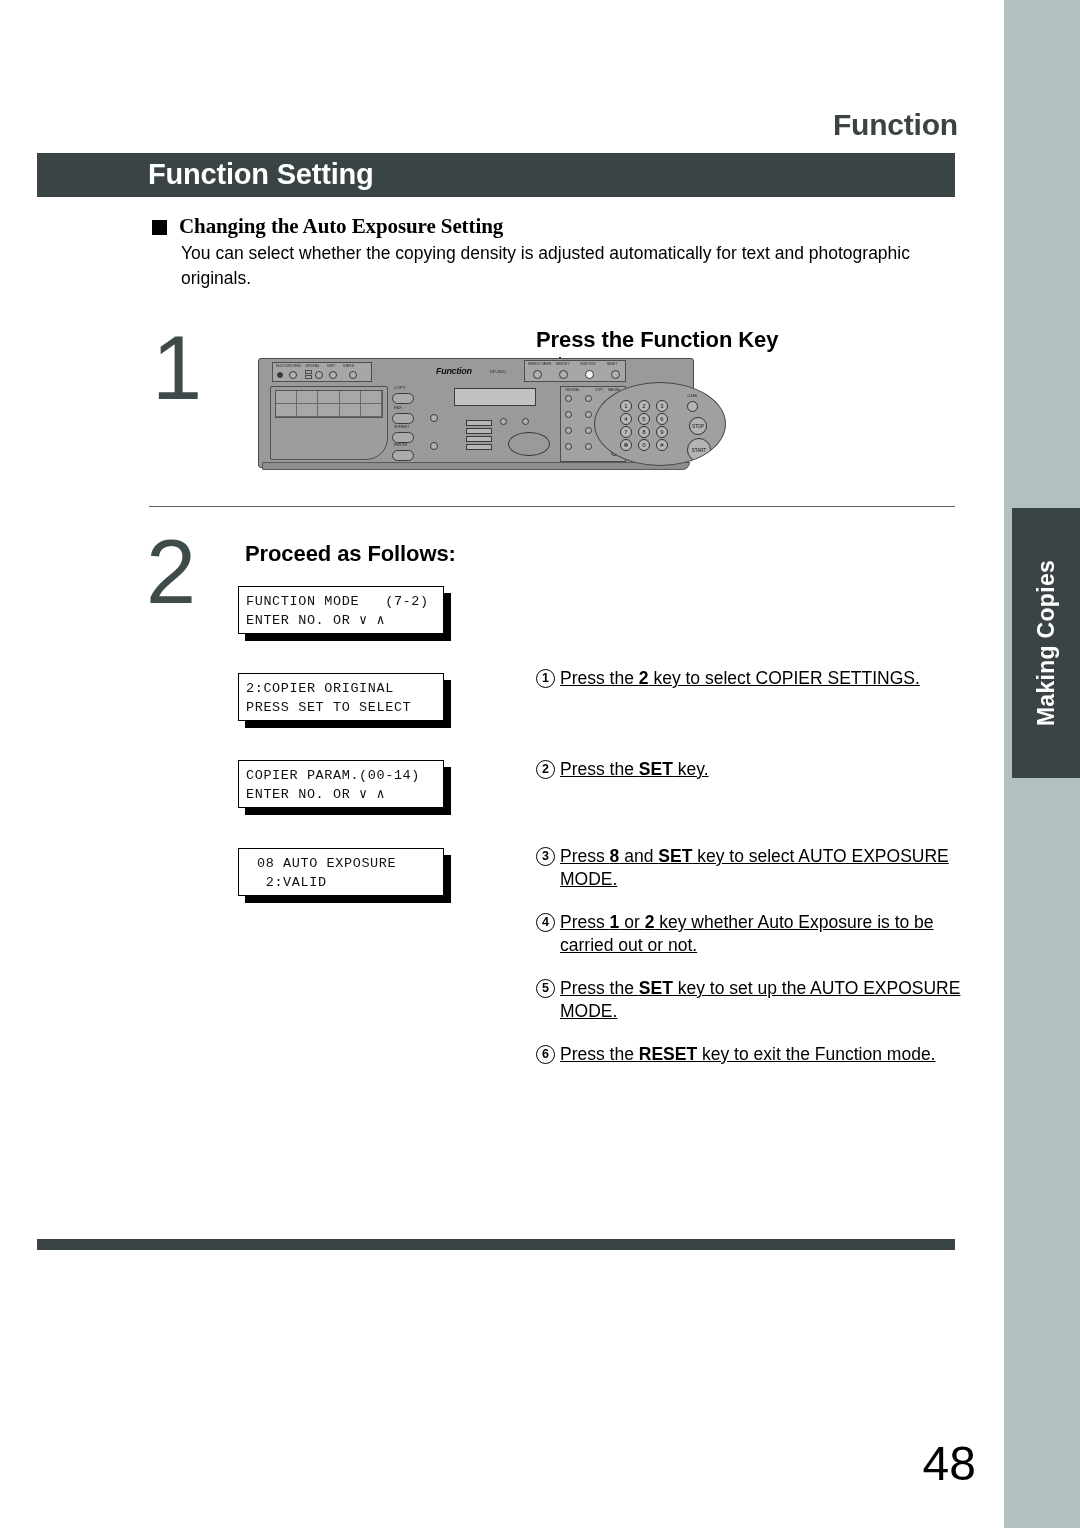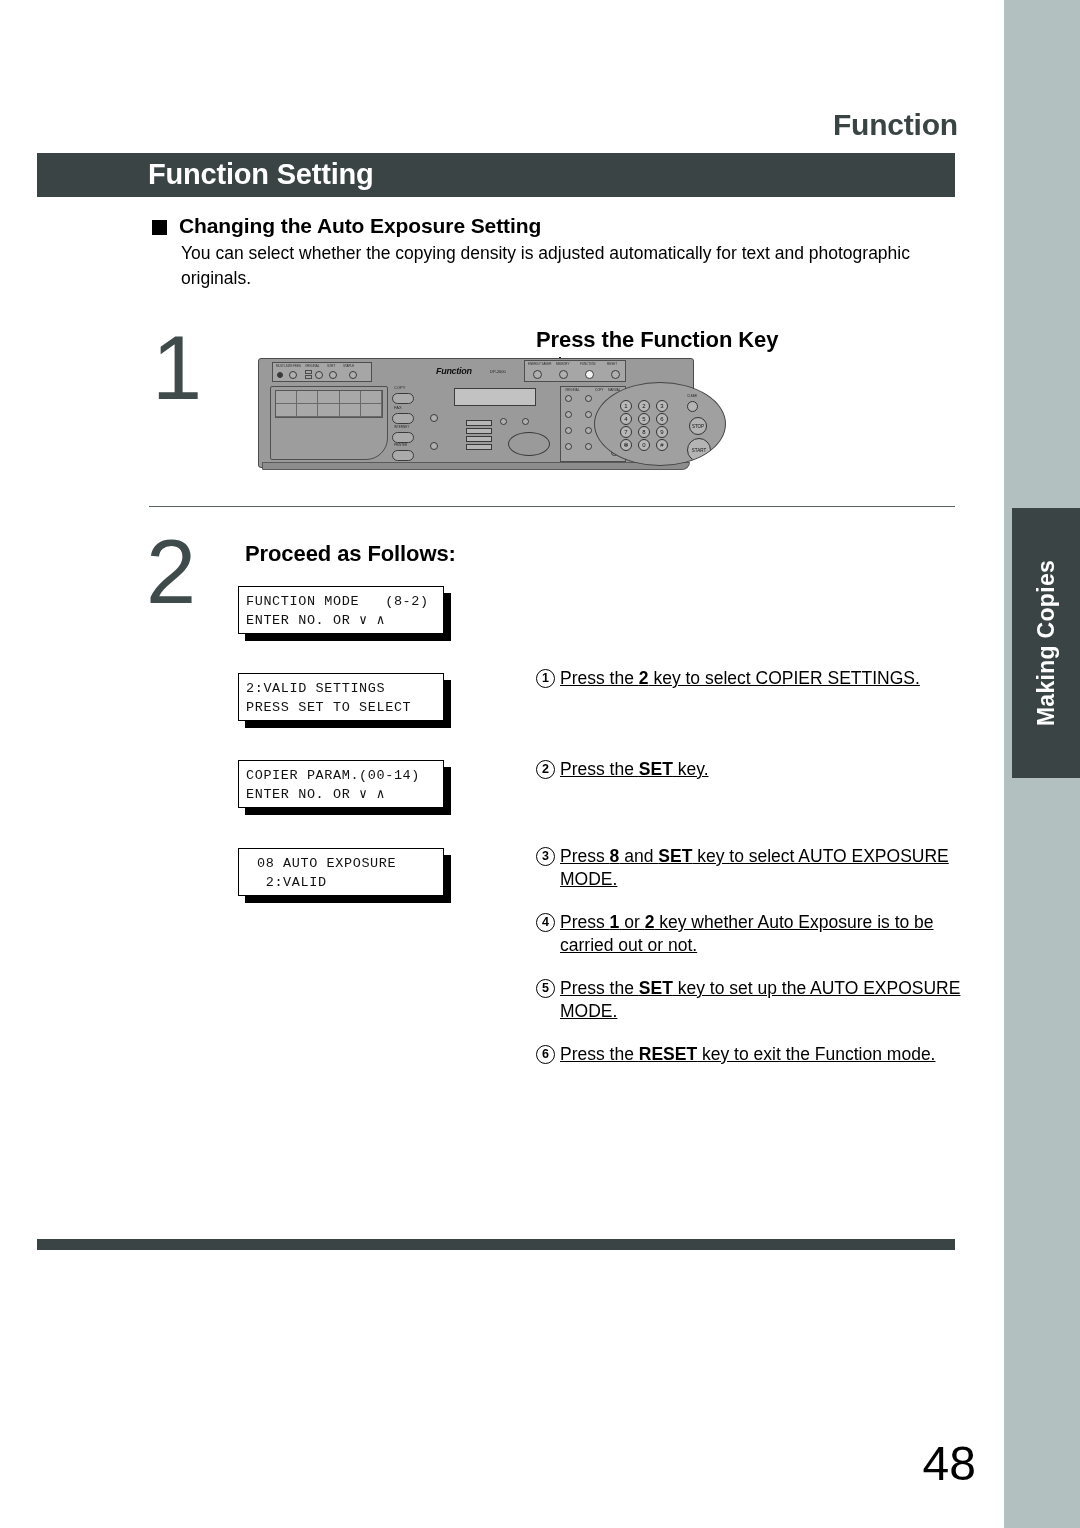--- a/index.html
+++ b/index.html
@@ -81,20 +81,21 @@
     letter-spacing: -0.2px;
   }
 
   
   .sub-head {
     position: absolute;
     left: 152px;
     top: 214px;
     display: flex;
     align-items: flex-start;
+    font-family: Liberation Serif, serif;
   }
   .sub-head-bullet {
     width: 15px;
     height: 15px;
     background: #000;
     margin-top: 6px;
     margin-right: 12px;
     flex: none;
   }
   .sub-head-text {
@@ -574,24 +575,24 @@
     <div class="bigkey" style="left:94px; top:34px; width:18px; height:18px; line-height:17px;">STOP</div>
     <div class="bigkey" style="left:92px; top:55px; width:24px; height:24px; line-height:23px;">START</div>
   </div>
 </div>
 
 <div class="rule-thin"></div>
 
 <div class="step-num" id="step2-num">2</div>
 <div class="step-head" id="step2-head">Proceed as Follows:</div>
 
-<div class="lcd" id="lcd-1"><span>FUNCTION MODE   (8-2)</span>
+<div class="lcd" id="lcd-1"><span>FUNCTION MODE   (7-2)</span>
 <span>ENTER NO. OR ∨ ∧</span></div>
 
-<div class="lcd" id="lcd-2"><span>2:VALID SETTINGS</span>
+<div class="lcd" id="lcd-2"><span>2:COPIER ORIGINAL</span>
 <span>PRESS SET TO SELECT</span></div>
 
 <div class="lcd" id="lcd-3"><span>COPIER PARAM.(00-14)</span>
 <span>ENTER NO. OR ∨ ∧</span></div>
 
 <div class="lcd" id="lcd-4"><span>08 AUTO EXPOSURE</span>
 <span> 2:VALID</span></div>
 
 <div class="instr" id="instr-1">
   <div class="instr-marker">1</div>

